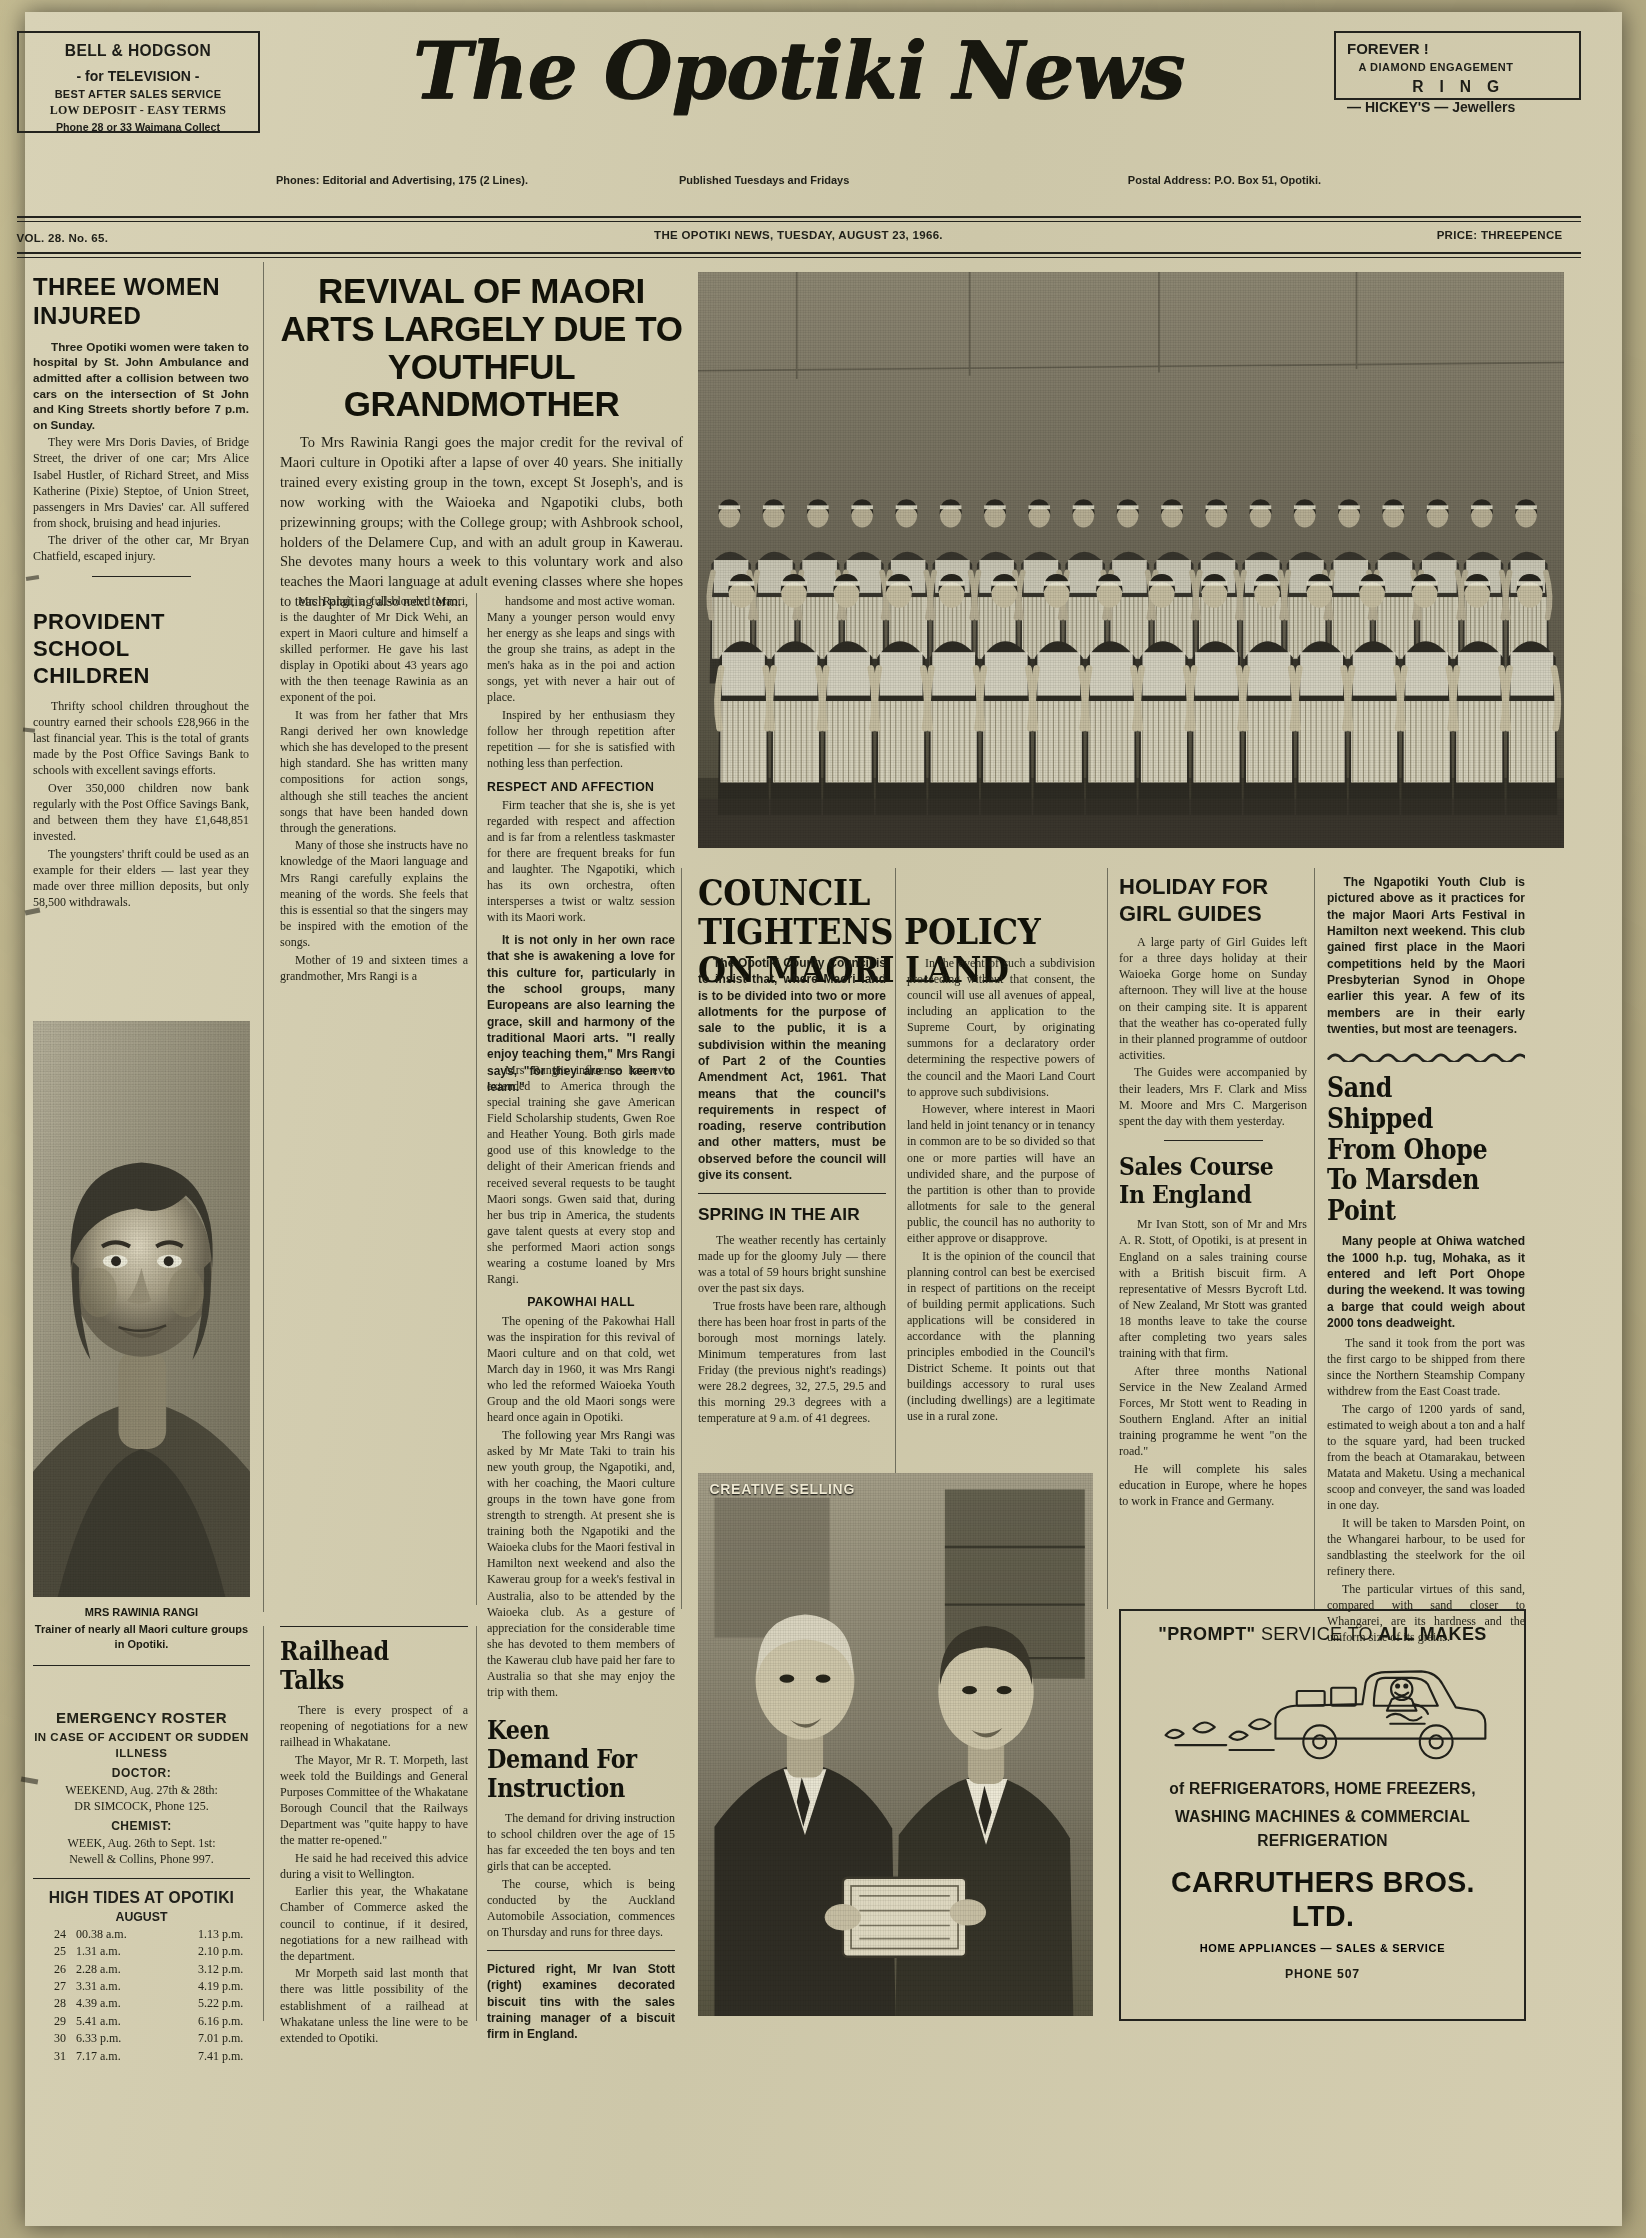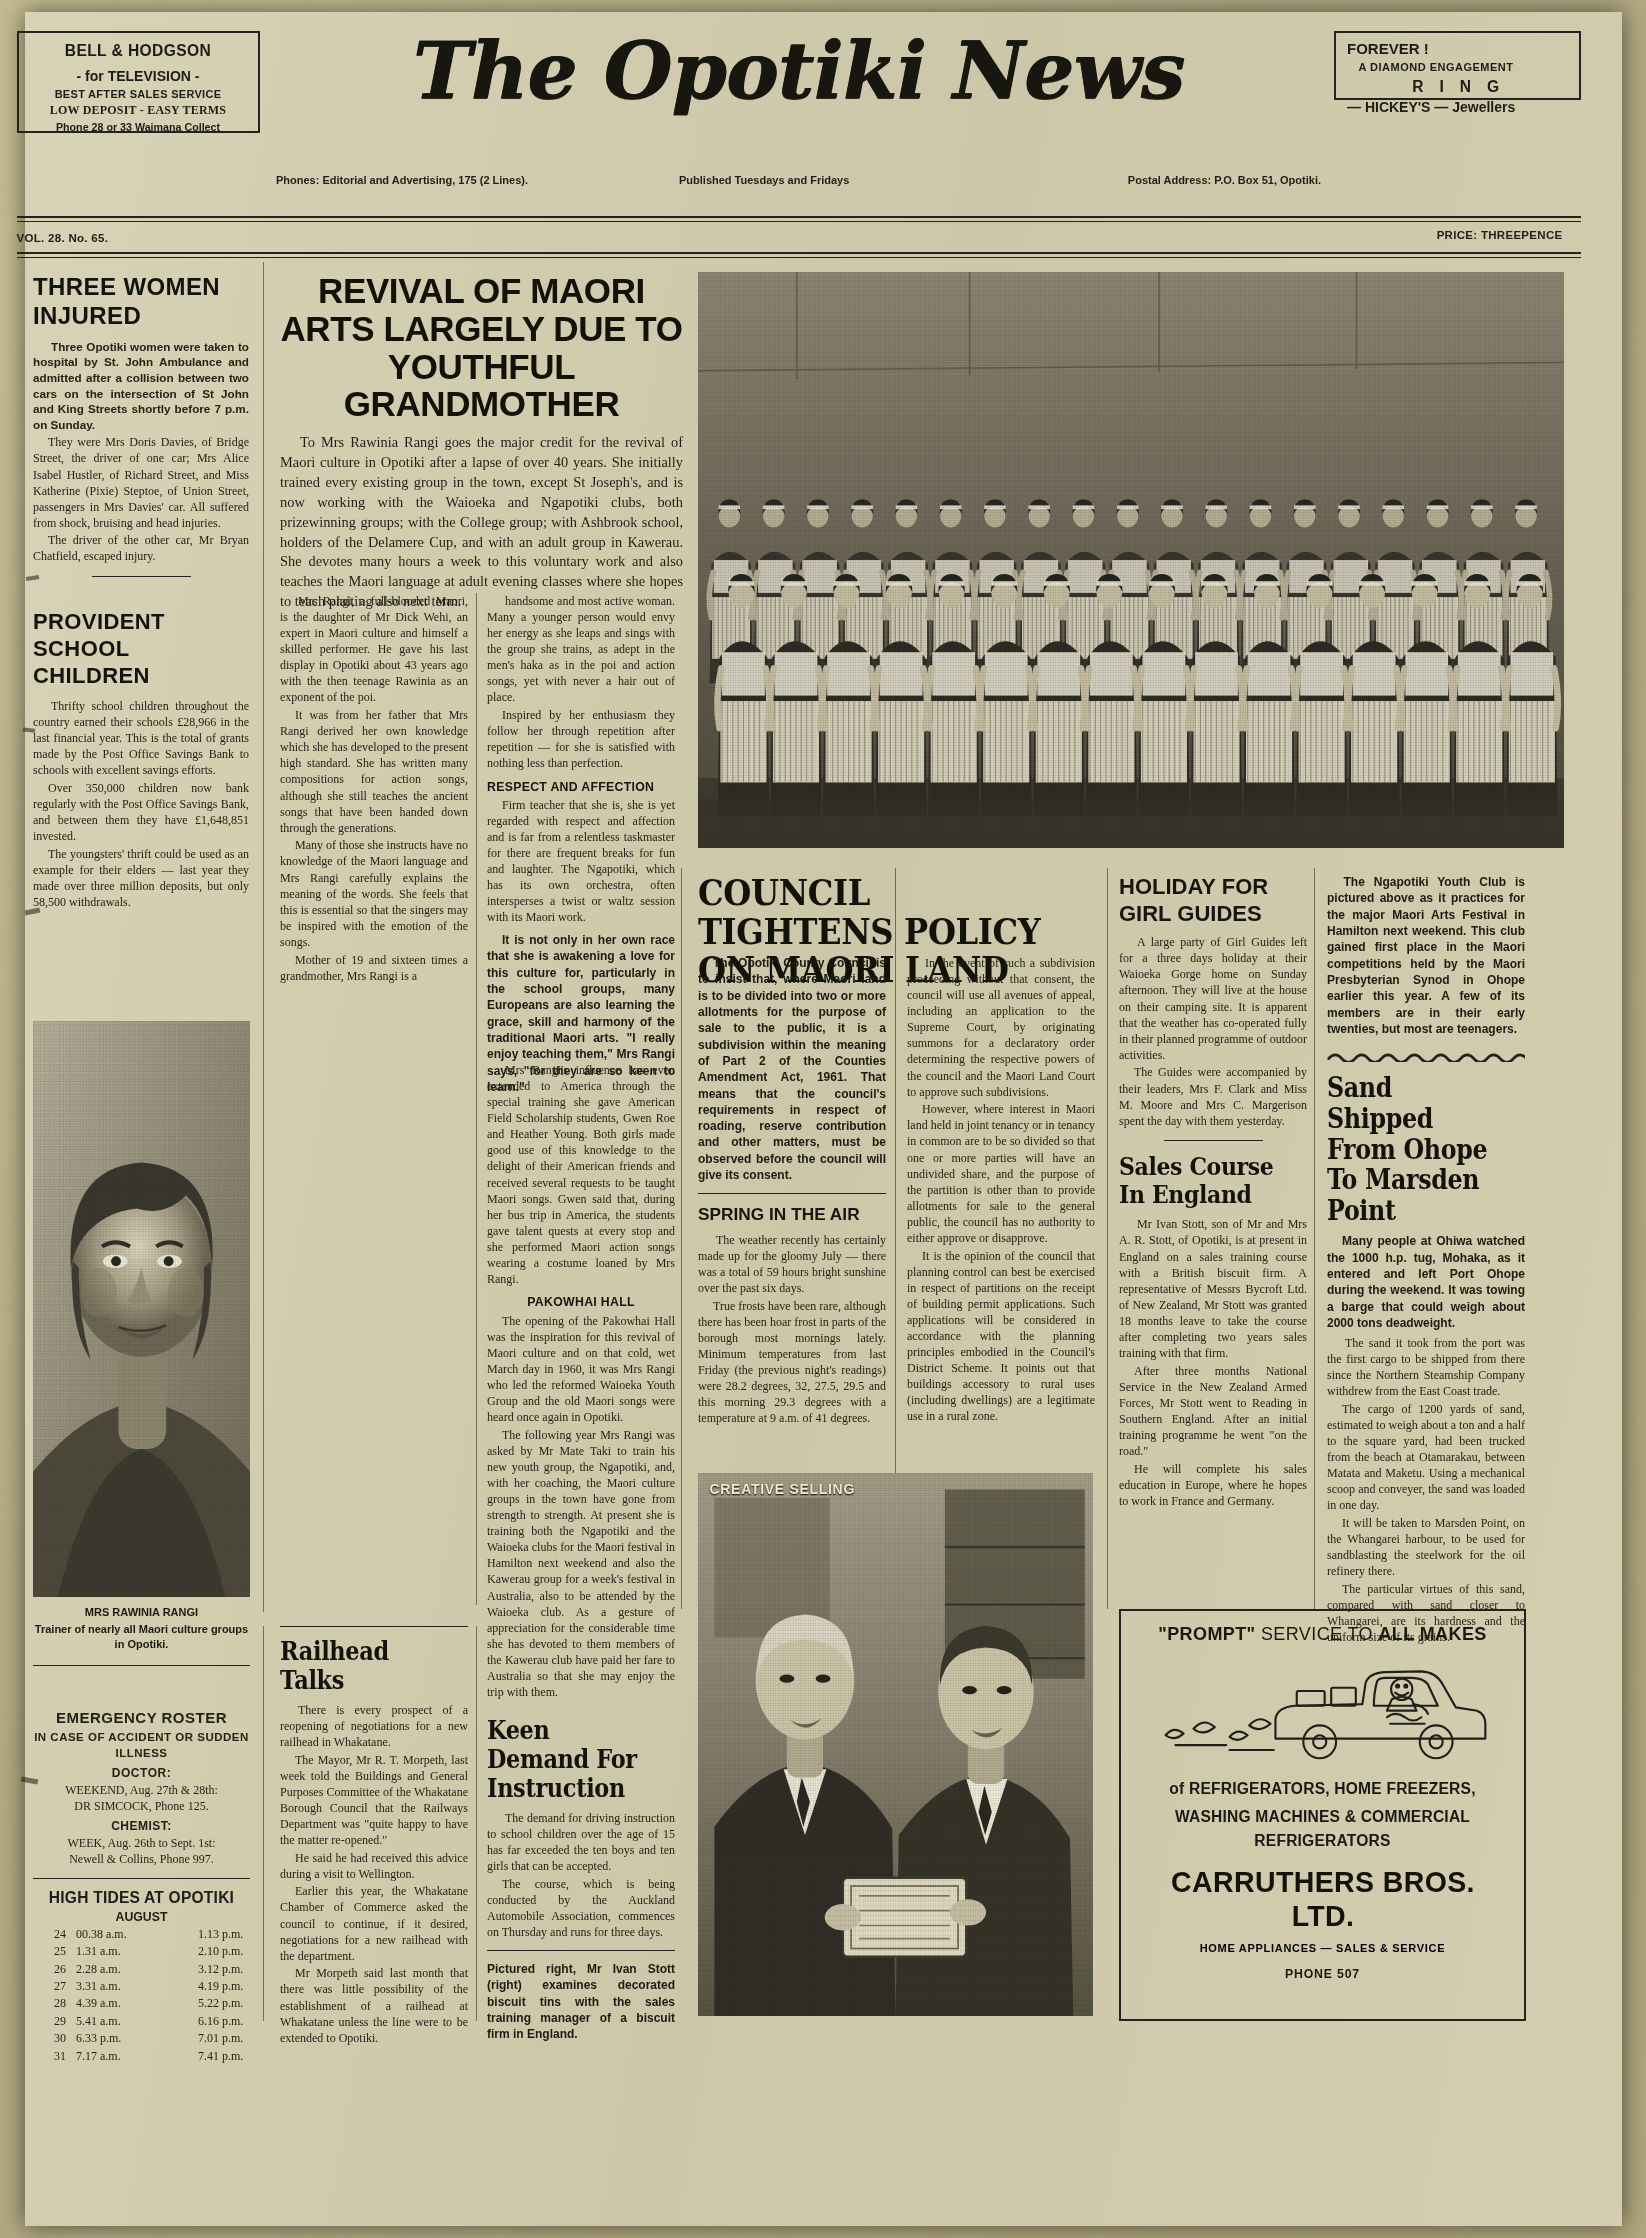--- a/index.html
+++ b/index.html
@@ -146,20 +146,21 @@
         <span class="ml-left">Phones: Editorial and Advertising, 175 (2 Lines).</span>
         <span class="ml-mid">Published Tuesdays and Fridays</span>
         <span class="ml-right">Postal Address: P.O. Box 51, Opotiki.</span>
       </div>
     </div>
 
     <div class="rule-double" style="top:216px"></div>
 
     <div class="dateline">
       <span class="dl-vol" style="left:0">VOL. 28. No. 65.</span>
+      <span class="dl-mid">THE OPOTIKI NEWS, TUESDAY, AUGUST 23, 1966.</span>
       <span class="dl-price">PRICE: THREEPENCE</span>
     </div>
 
     <div class="rule-double" style="top:252px"></div>
 
     <div class="vrule" style="left:263px;top:262px;height:1350px"></div>
     <div class="vrule" style="left:476px;top:593px;height:1012px"></div>
     <div class="vrule" style="left:681px;top:868px;height:741px"></div>
     <div class="vrule" style="left:895px;top:868px;height:741px"></div>
     <div class="vrule" style="left:1107px;top:868px;height:741px"></div>
@@ -1156,21 +1157,21 @@
           <circle cx="311" cy="44" r="1.8" fill="#20201a"></circle>
           <path d="M294 60 q12 -6 24 0 l6 14 h-36 Z"></path>
           <path d="M320 66 q14 2 18 12"></path>
 
           <path d="M288 82 q10 -8 22 0 q10 8 20 0"></path>
           <path d="M292 90 h42"></path>
         </g>
       </svg>
       <div class="t2">of REFRIGERATORS, HOME FREEZERS,</div>
       <div class="t2" style="margin-top:5px">WASHING MACHINES &amp; COMMERCIAL</div>
-      <div class="t2" style="margin-top:1.6px">REFRIGERATORS</div>
+      <div class="t2" style="margin-top:1.6px">REFRIGERATION</div>
       <div class="t3">CARRUTHERS BROS. LTD.</div>
       <div class="t4">HOME APPLIANCES — SALES &amp; SERVICE</div>
       <div class="t5">PHONE 507</div>
     </div>
 
     <div class="tear" style="left:26px;top:576px;width:13px;height:4.1px;transform:rotate(-8deg)"></div>
     <div class="tear" style="left:23px;top:728px;width:11.5px;height:4.1px;transform:rotate(6deg)"></div>
     <div class="tear" style="left:25px;top:909px;width:15px;height:5px;transform:rotate(-12deg)"></div>
     <div class="tear" style="left:21.4px;top:1778px;width:16.5px;height:5px;transform:rotate(10deg)"></div>
   </div>

